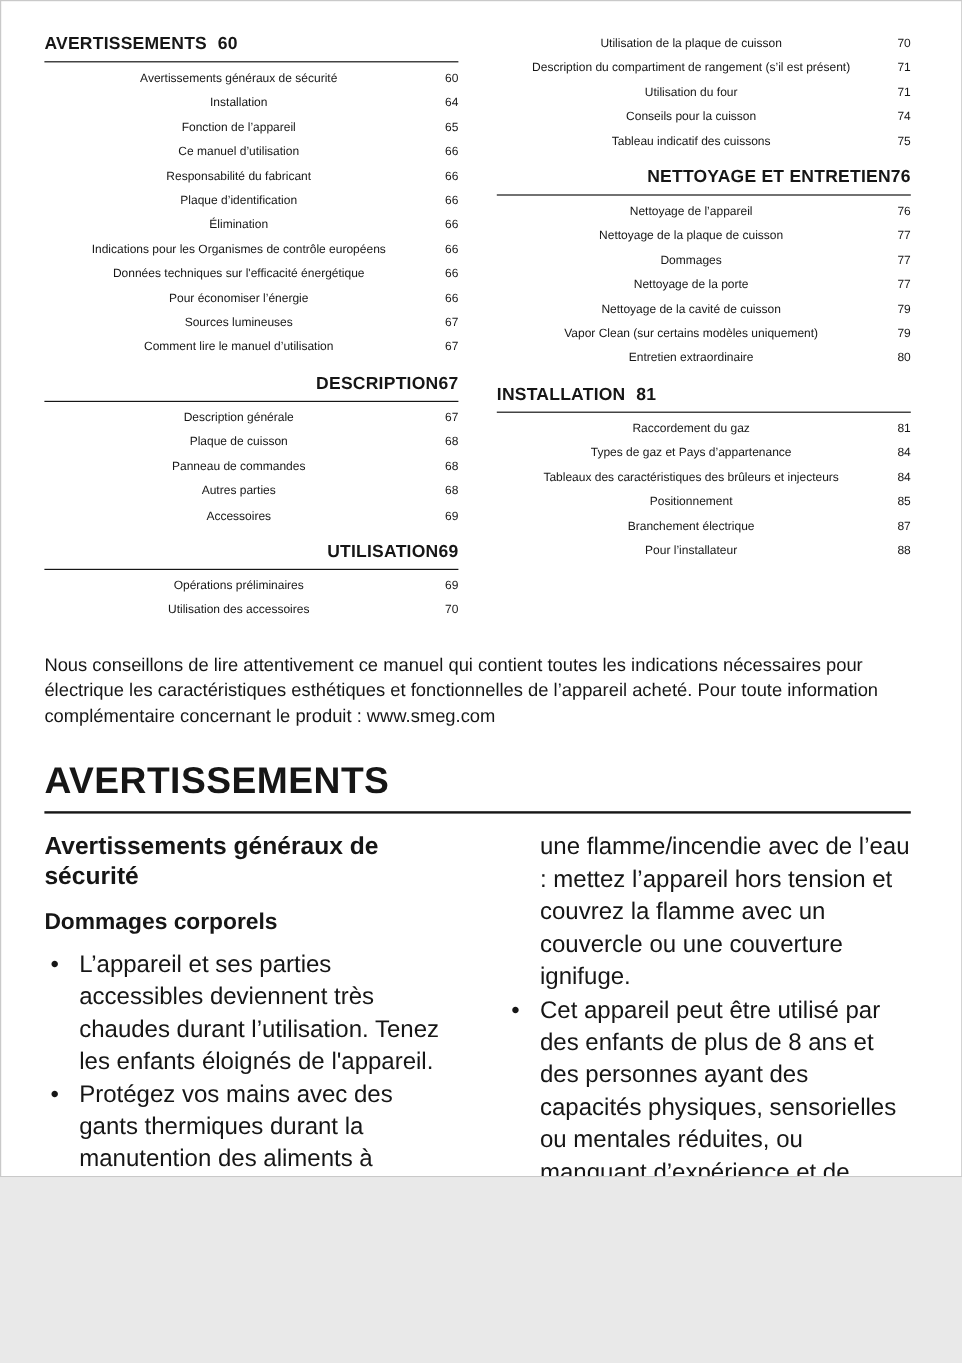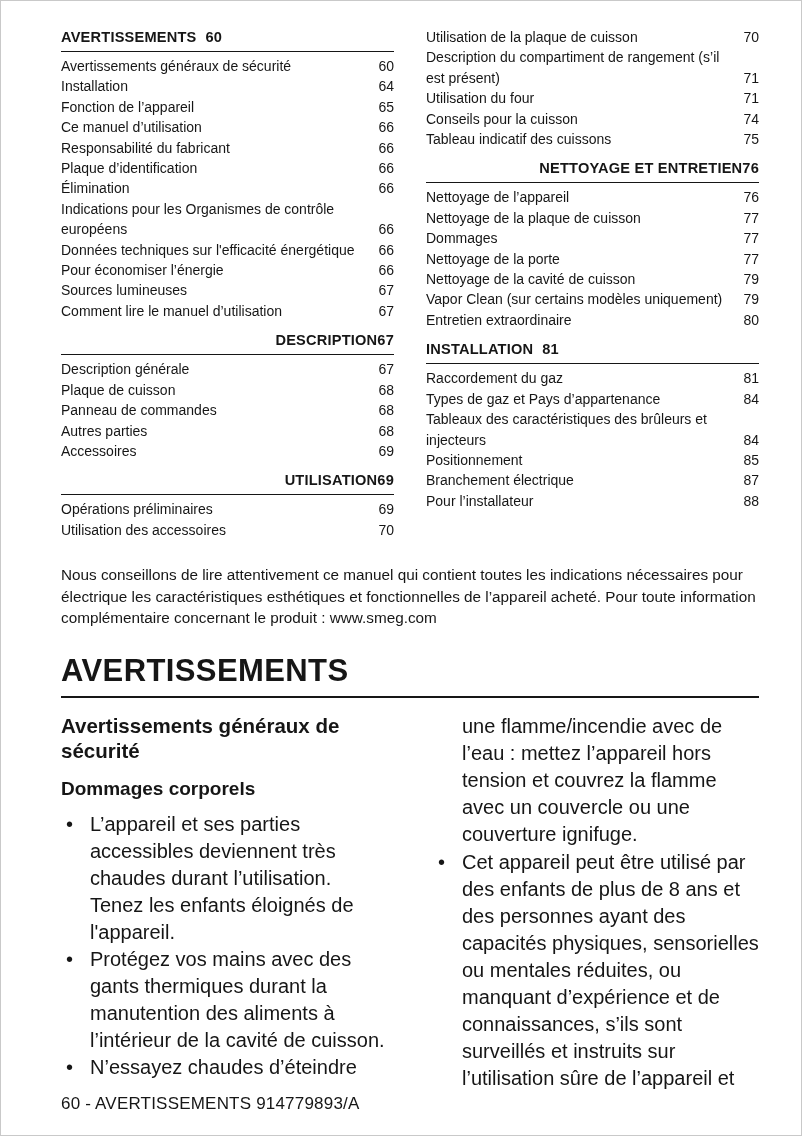--- a/index.html
+++ b/index.html
@@ -1,40 +1,40 @@
 <!DOCTYPE html>
 <html><head>
 <meta charset="utf-8">
 <style>
   html,body{margin:0;padding:0;background:#e9e9e9;}
   .page{
     position:relative;
-    width:802px;height:1136px;
+    width:802px;height:981px;
     margin:0 auto;
     background:#ffffff;
     box-sizing:border-box;
     border:1px solid #c9c9c9;
-    padding:26px 42px 16px 60px;
+    padding:26px 42px 16px 36px;
     display:flex;flex-direction:column;
     font-family:"Liberation Sans", sans-serif;
     color:#161616;
     overflow:hidden;
   }
   
   .toc{display:grid;grid-template-columns:1fr 1fr;column-gap:32px;align-items:start;}
   .toc-col{display:block;}
   .toc-heading{
     display:flex;justify-content:flex-end;align-items:baseline;
     font-weight:bold;font-size:14.6px;line-height:21px;margin-top:9px;
     letter-spacing:.2px;
   }
   .toc-heading.inline{justify-content:flex-start;gap:9px;}
   .toc-col > .toc-heading:first-child{margin-top:0;}
   .toc-rule{border-bottom:1.6px solid #161616;margin:3px 0 4px 0;}
-  .toc-entry{display:flex;align-items:flex-end;font-size:14px;line-height:20.4px;}
+  .toc-entry{display:flex;align-items:flex-end;font-size:10px;line-height:20.4px;text-align:center;}
   .toc-entry .lab{flex:1 1 auto;padding-right:10px;}
   .toc-entry .pg{white-space:nowrap;}
   
   .intro{margin:24px 0 0 0;font-size:15.3px;line-height:21.6px;}
   
   .main-title{margin:24px 0 0 0;font-size:31px;font-weight:bold;letter-spacing:.4px;line-height:36px;}
   .title-rule{border-bottom:2.4px solid #161616;margin-top:7px;}
   
   .body-cols{display:grid;grid-template-columns:1fr 1fr;column-gap:46px;margin-top:15px;align-items:start;}
   .body-col{font-size:20px;line-height:27px;}

